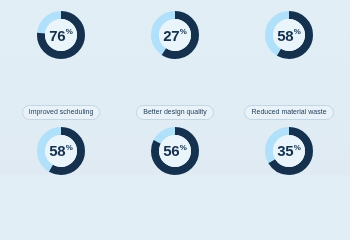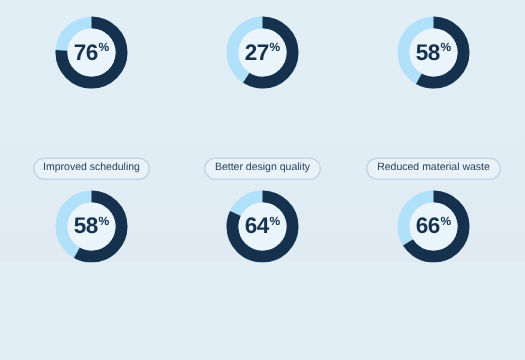--- a/index.html
+++ b/index.html
@@ -159,36 +159,36 @@
     </div>
 
     <div class="stat-card">
       <div class="donut-wrap">
         <svg viewBox="0 0 54 54">
           <circle class="track" cx="27" cy="27" r="20" fill="none" stroke="#b0e0fa" stroke-width="8"></circle>
           <circle class="progress" cx="27" cy="27" r="20" fill="none" stroke="#16314e" stroke-width="8" transform="rotate(-90 27 27)" stroke-dasharray="103.04423903774521 125.66370614359172"></circle>
           <circle cx="27" cy="27" r="16" fill="#e9f4fb"></circle>
         </svg>
         <div class="donut-center">
-          <span class="pct-value">64</span>
+          <span class="pct-value">56</span>
             <span class="pct-sign">%</span>
         </div>
       </div>
       <div class="label-pill">Enhanced communication</div>
     </div>
 
     <div class="stat-card">
       <div class="donut-wrap">
         <svg viewBox="0 0 54 54">
           <circle class="track" cx="27" cy="27" r="20" fill="none" stroke="#b0e0fa" stroke-width="8"></circle>
           <circle class="progress" cx="27" cy="27" r="20" fill="none" stroke="#16314e" stroke-width="8" transform="rotate(-90 27 27)" stroke-dasharray="82.93804605477052 125.66370614359172"></circle>
           <circle cx="27" cy="27" r="16" fill="#e9f4fb"></circle>
         </svg>
         <div class="donut-center">
-          <span class="pct-value">66</span>
+          <span class="pct-value">35</span>
             <span class="pct-sign">%</span>
         </div>
       </div>
       <div class="label-pill">Quicker coordinated shop drawings</div>
     </div>
 
   </div>
 </div>
 
 </body></html>

